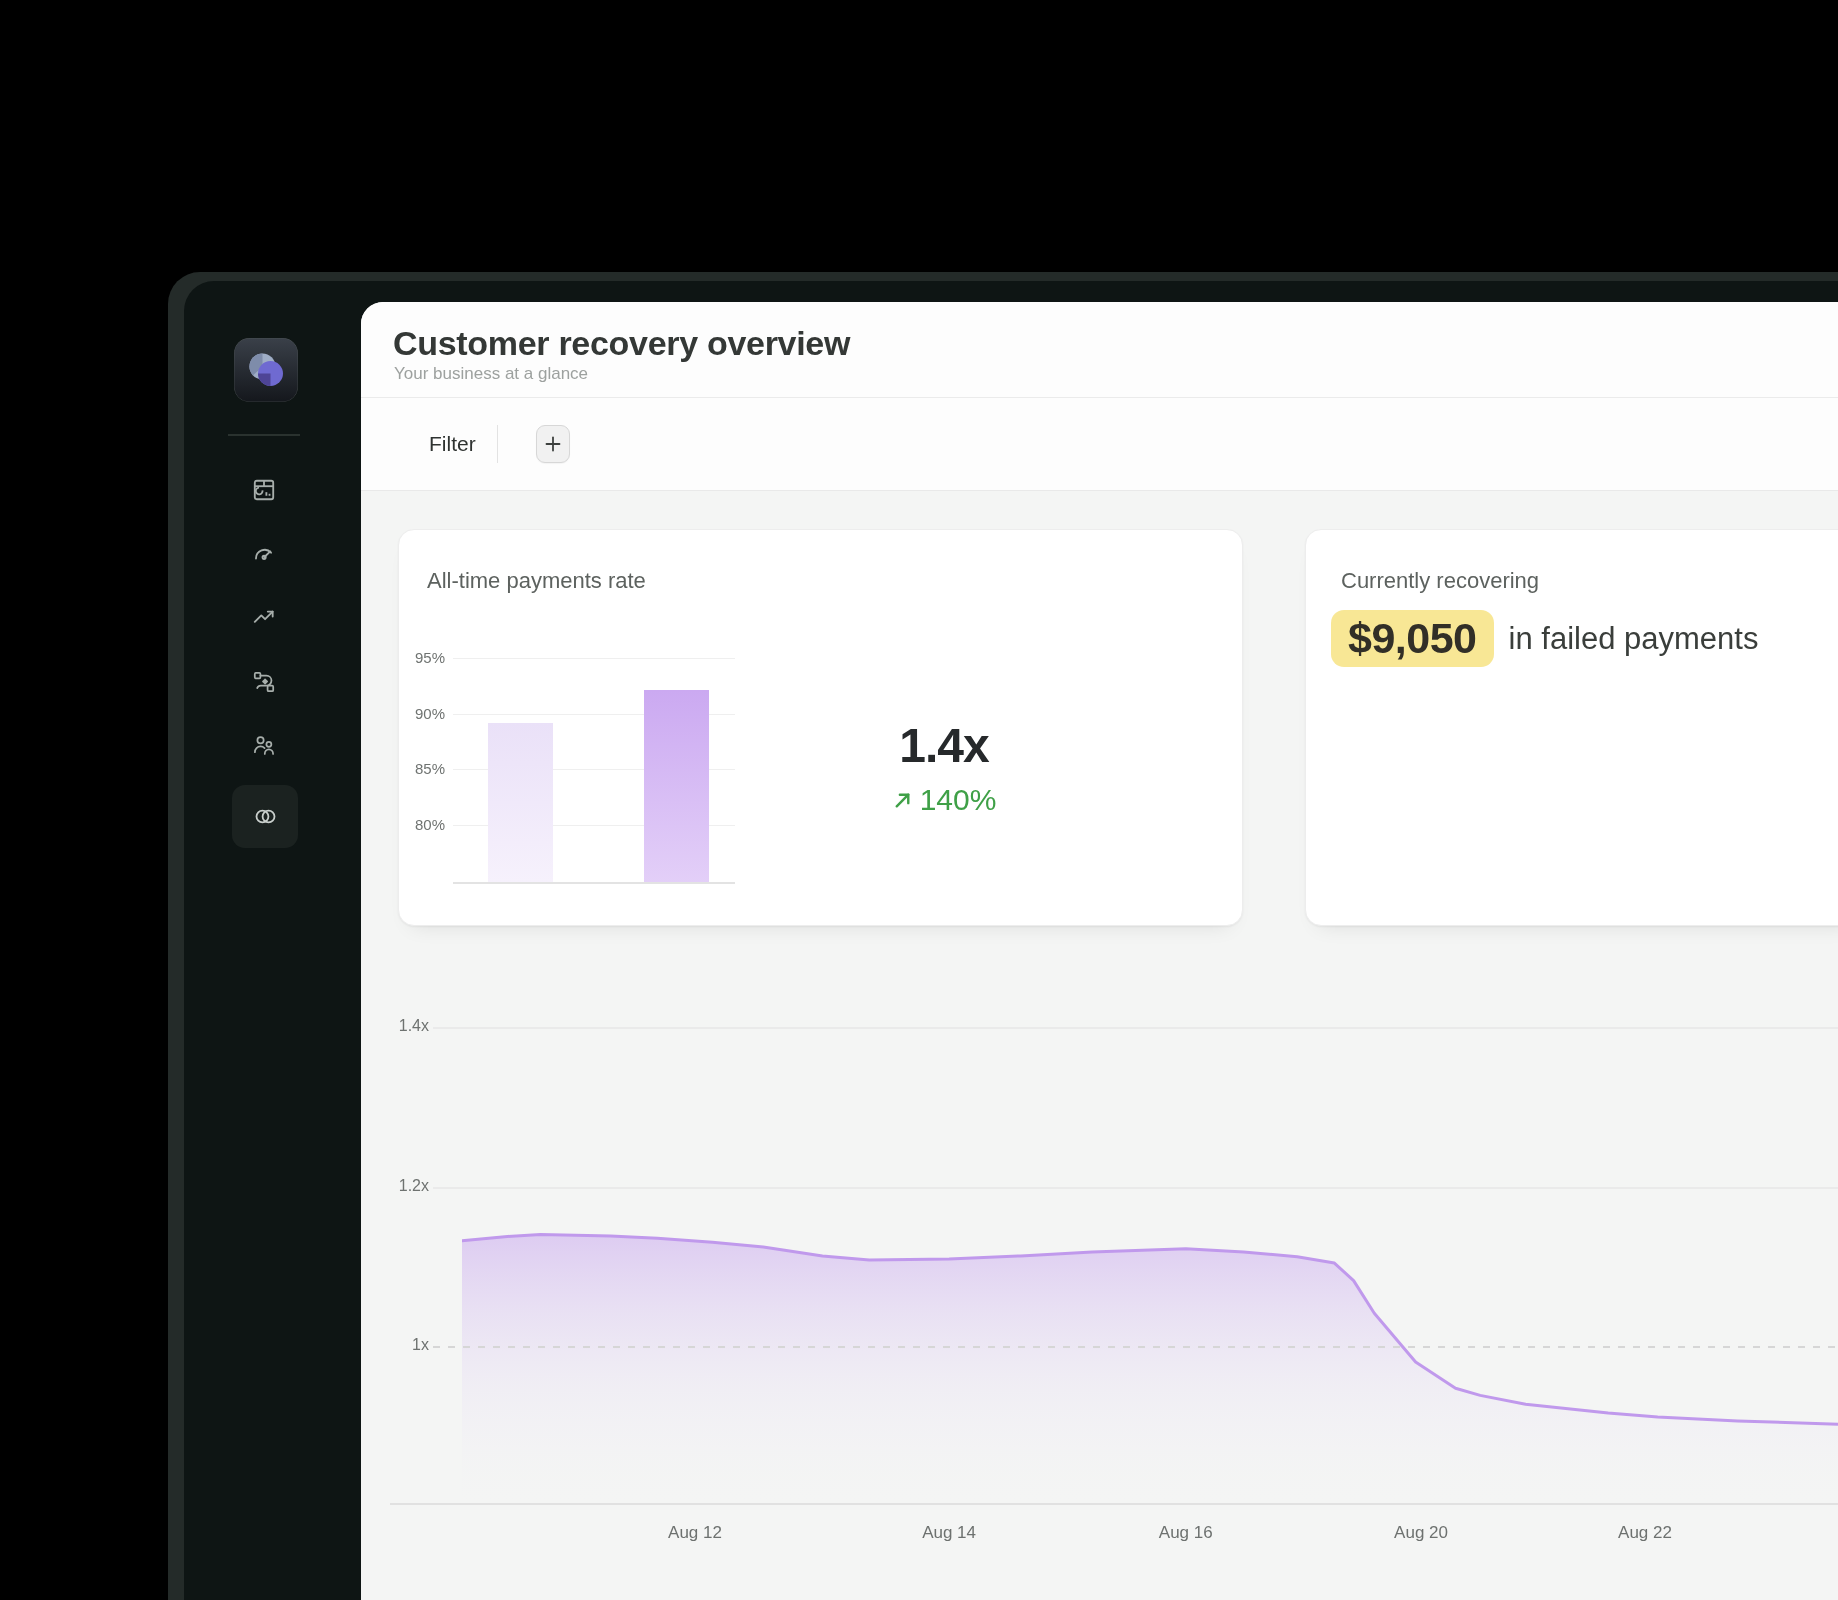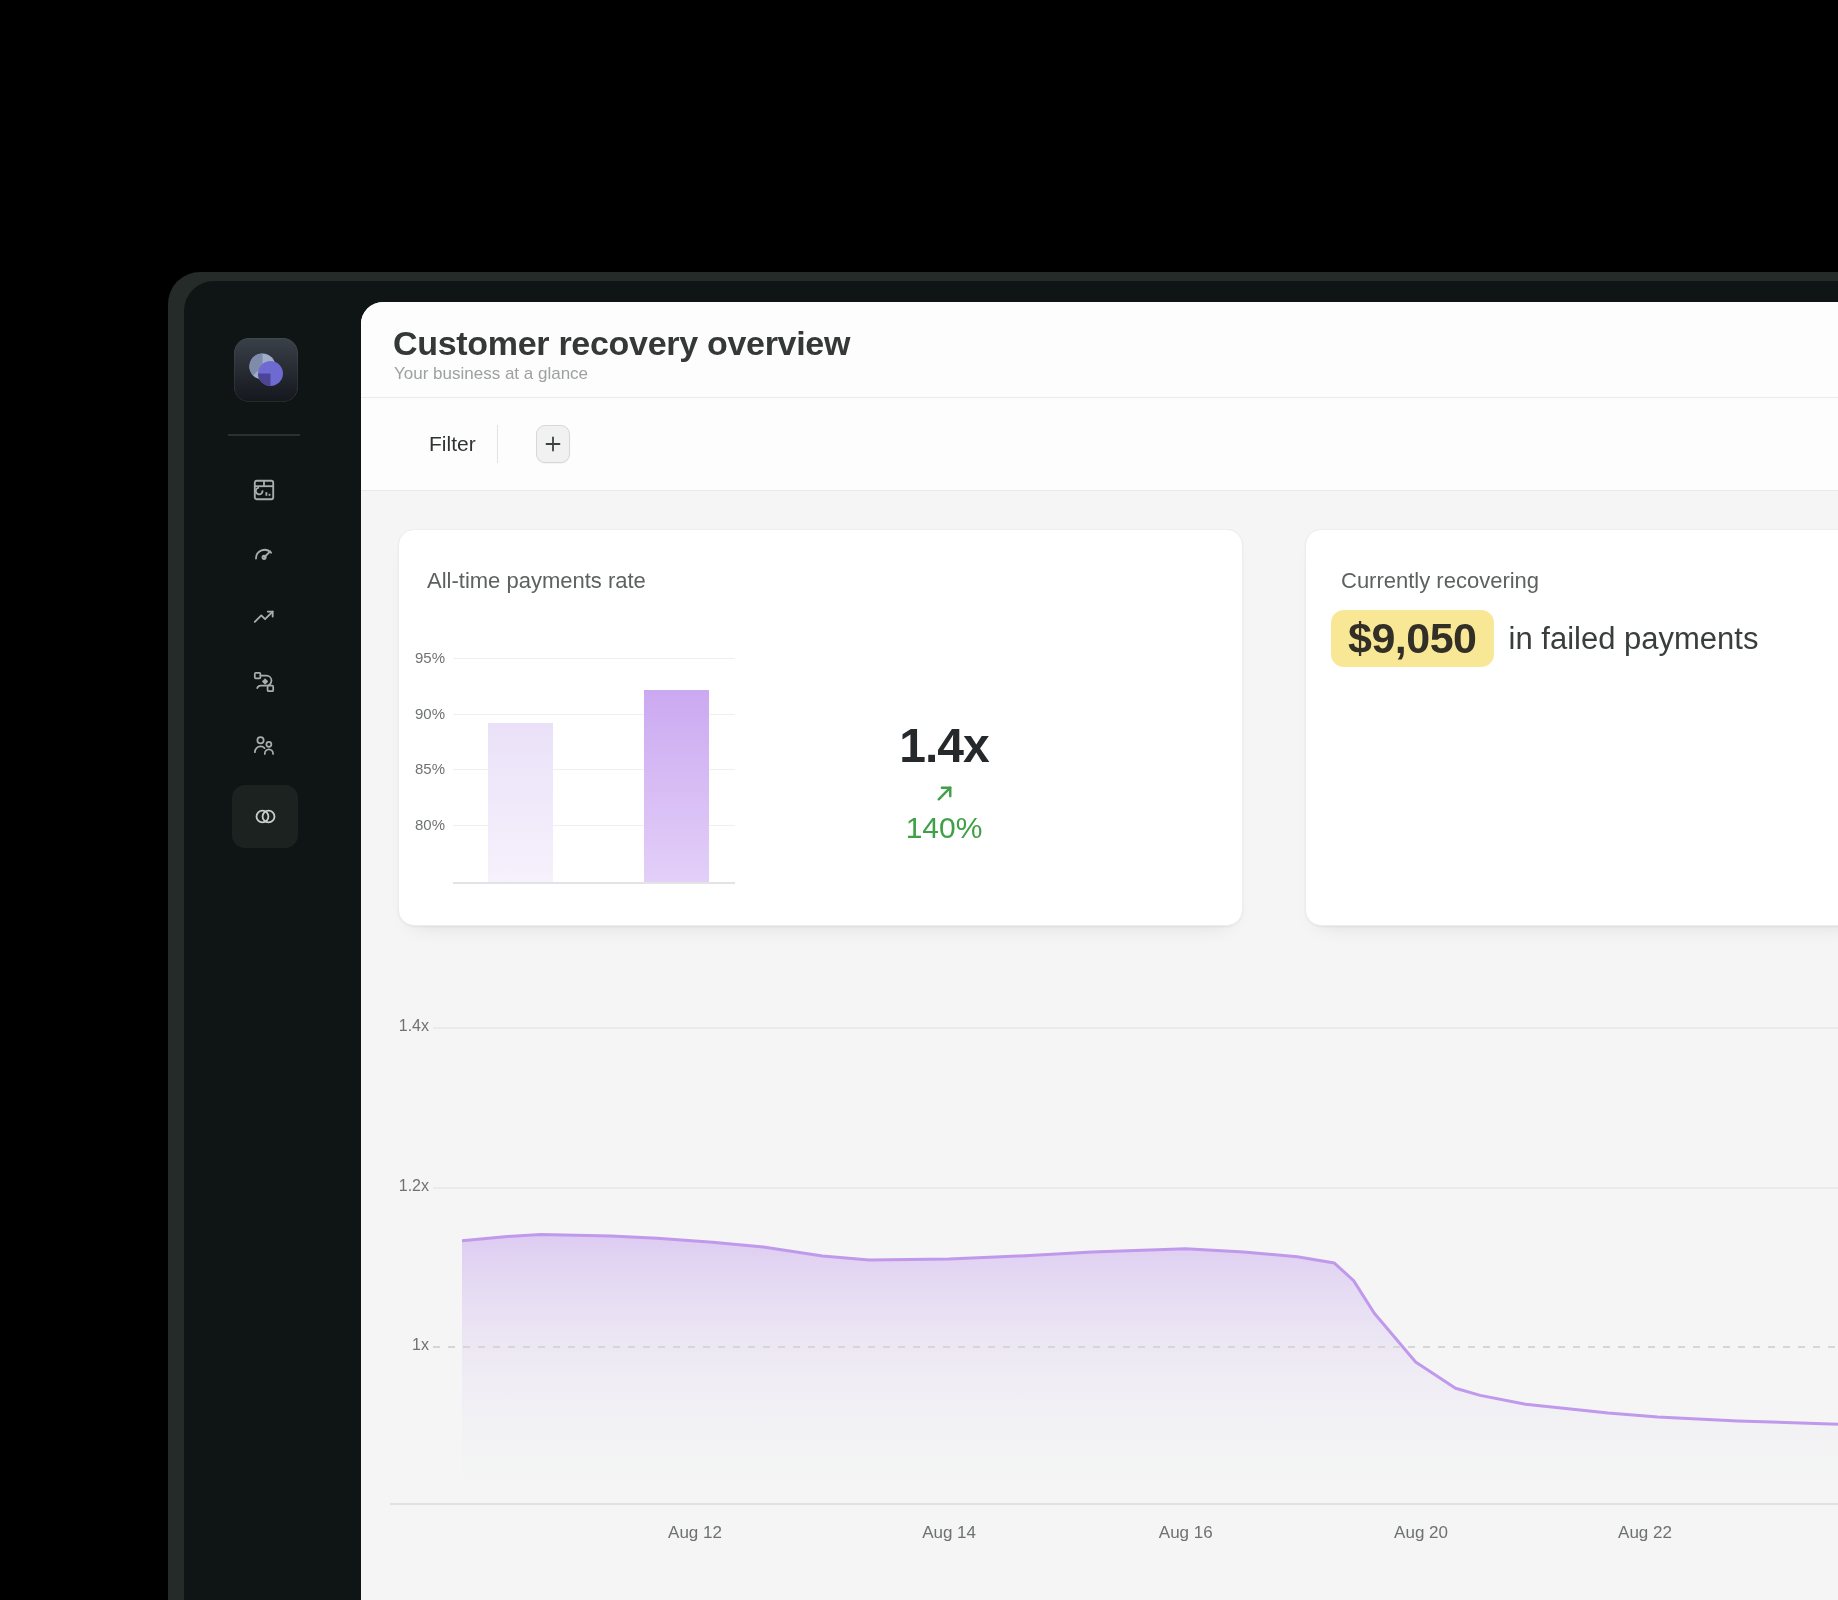--- a/index.html
+++ b/index.html
@@ -51,21 +51,21 @@
   
   .mini-chart{position:absolute;left:0;top:0;width:100%;height:100%;}
   .mini-grid{position:absolute;left:54px;width:282px;height:1px;background:#efefef;}
   .mini-base{position:absolute;left:54px;width:282px;height:2px;background:#e3e3e3;}
   .mini-label{position:absolute;left:0;width:46px;text-align:right;font-size:15px;color:#6f7371;}
   .mini-bar{position:absolute;width:65px;}
 
   .stat-block{position:absolute;left:380px;top:188px;width:330px;text-align:center;}
   .stat-value{font-size:48px;font-weight:600;color:#26292b;letter-spacing:-1px;}
   .stat-change{margin-top:10px;display:flex;align-items:center;justify-content:center;gap:7px;
-    font-size:30px;font-weight:500;flex-direction:column;}
+    font-size:30px;font-weight:500;}
 
   .amount-row{position:absolute;left:25px;top:80px;display:flex;align-items:center;}
   .amount-pill{display:inline-flex;align-items:center;height:57px;border-radius:13px;padding:0 17px;}
   .amount-text{font-size:43px;font-weight:600;color:#322f27;letter-spacing:-.5px;}
   .amount-suffix{margin-left:15px;font-size:31px;font-weight:500;color:#3a3e3b;}
 
   
   .ytick-label{position:absolute;left:8px;width:60px;text-align:right;font-size:16px;color:#6e7270;}
   .grid-solid{position:absolute;left:72px;width:1405px;height:2px;background:#eaeaea;}
   .grid-dashed{position:absolute;left:72px;width:1405px;height:2px;

